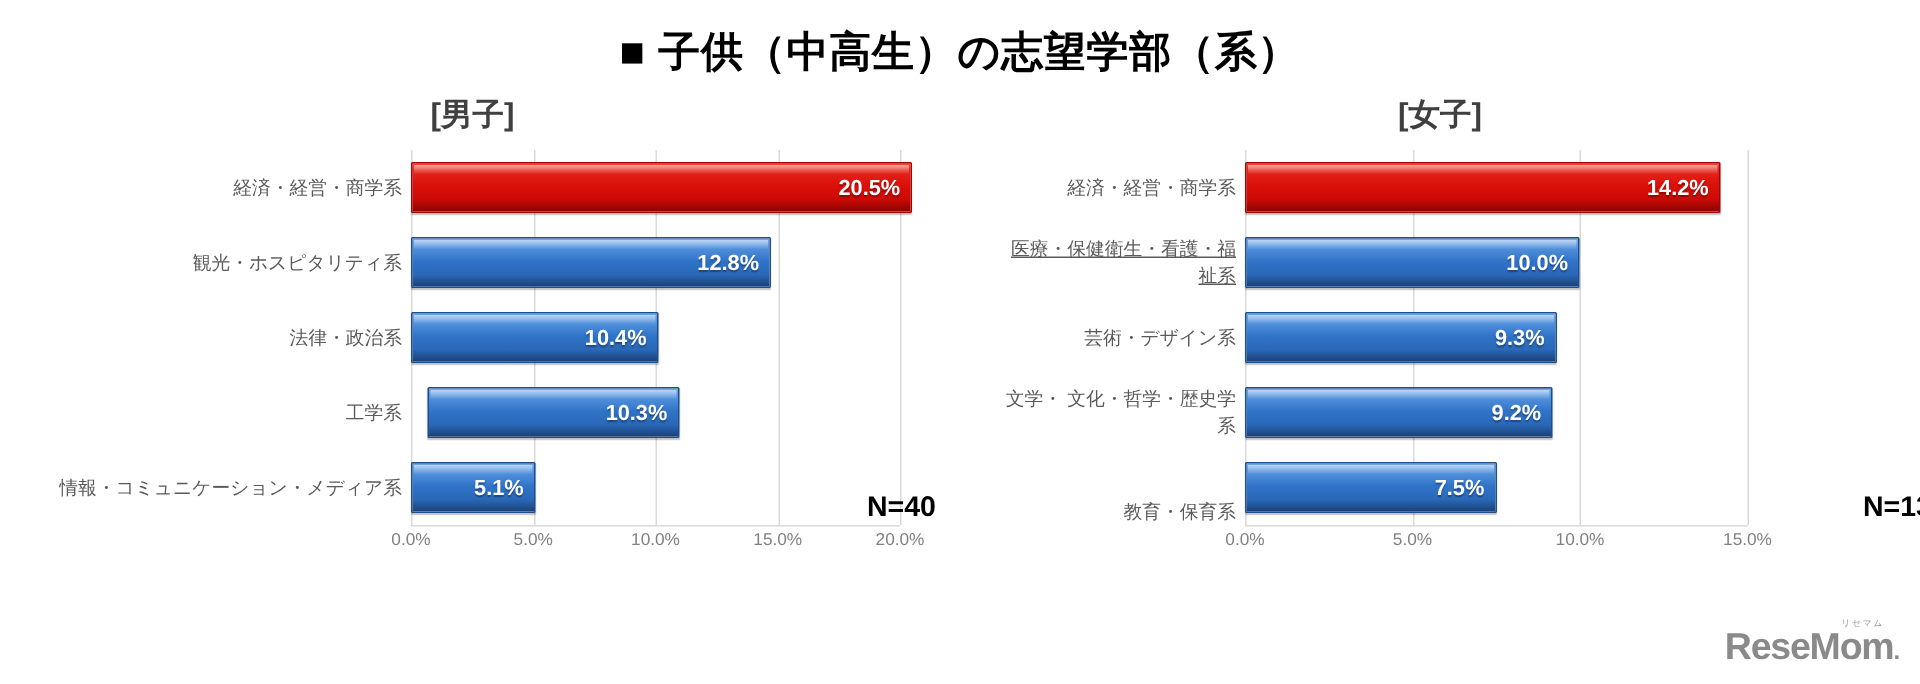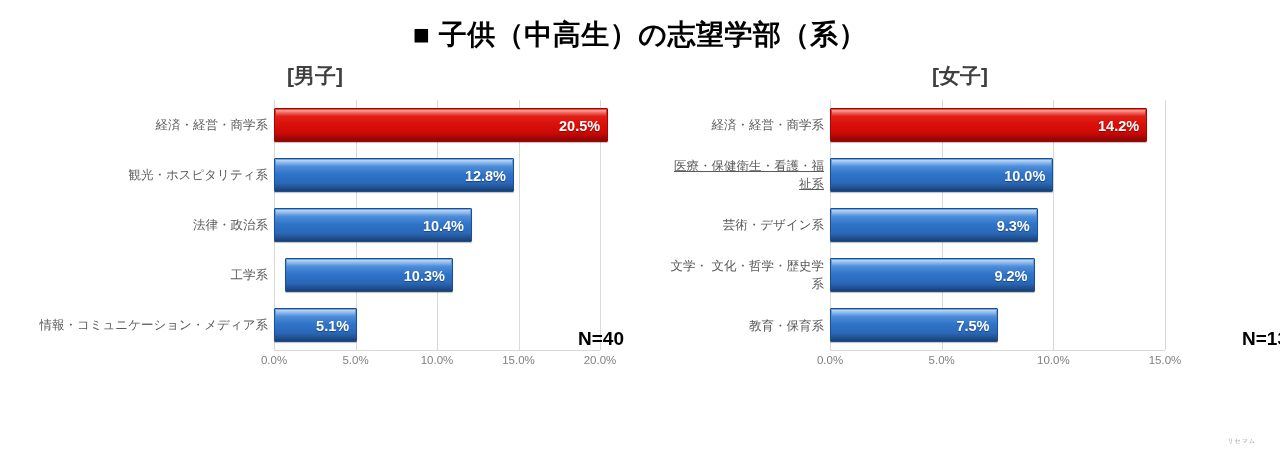--- a/index.html
+++ b/index.html
@@ -220,21 +220,21 @@
       </div>
       <div class="cat-label" style="top: 50px;">観光・ホスピタリティ系</div>
       <div class="bar-wrap" style="top: 58px; width: 326px;">
         <div class="bar blue" style="width: 240px;">
           <div class="hl"></div>
           <div class="val">12.8%</div>
         </div>
       </div>
       <div class="cat-label" style="top: 100px;">法律・政治系</div>
       <div class="bar-wrap" style="top: 108px; width: 326px;">
-        <div class="bar blue" style="width: 198px;">
+        <div class="bar blue" style="width: 165px;">
           <div class="hl"></div>
           <div class="val">10.4%</div>
         </div>
       </div>
       <div class="cat-label" style="top: 150px;">工学系</div>
       <div class="bar-wrap" style="top: 158px; width: 326px; padding-left: 11px;">
         <div class="bar blue" style="width: 167.89px;">
           <div class="hl"></div>
           <div class="val">10.3%</div>
         </div>
@@ -288,25 +288,26 @@
         </div>
       </div>
       <div class="cat-label" style="top: 150px;">文学・ 文化・哲学・歴史学
 系</div>
       <div class="bar-wrap" style="top: 158px; width: 335px;">
         <div class="bar blue" style="width: 205.467px;">
           <div class="hl"></div>
           <div class="val">9.2%</div>
         </div>
       </div>
-      <div class="cat-label" style="top: 201px;">教育・保育系</div>
+      <div class="cat-label" style="top: 216px;">教育・保育系</div>
       <div class="bar-wrap" style="top: 208px; width: 335px;">
         <div class="bar blue" style="width: 167.5px;">
           <div class="hl"></div>
           <div class="val">7.5%</div>
         </div>
       </div>
     </div>
 </div>
 
 <div class="logo">
   <div class="logo-kana">リセマム</div>
+  <div class="logo-text"><span>ReseMom</span><span class="dot">.</span></div>
 </div>
 
 </body></html>

